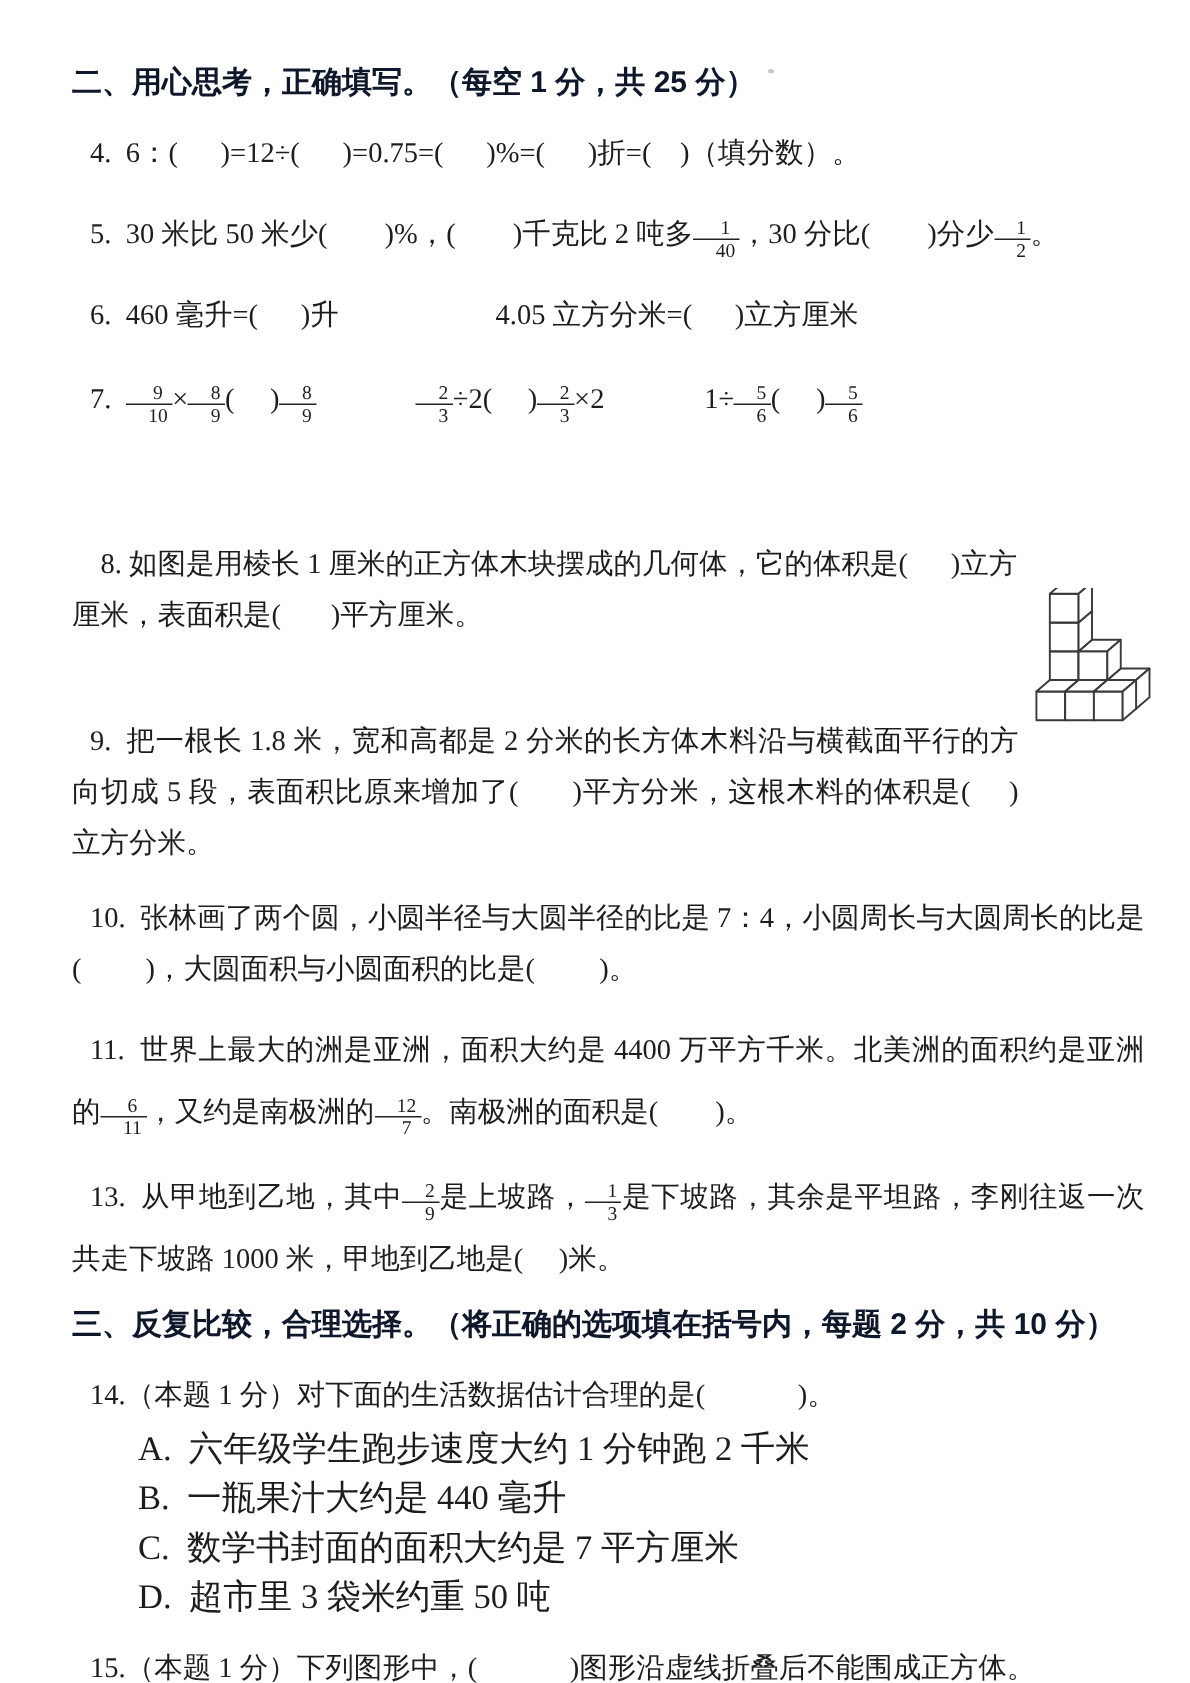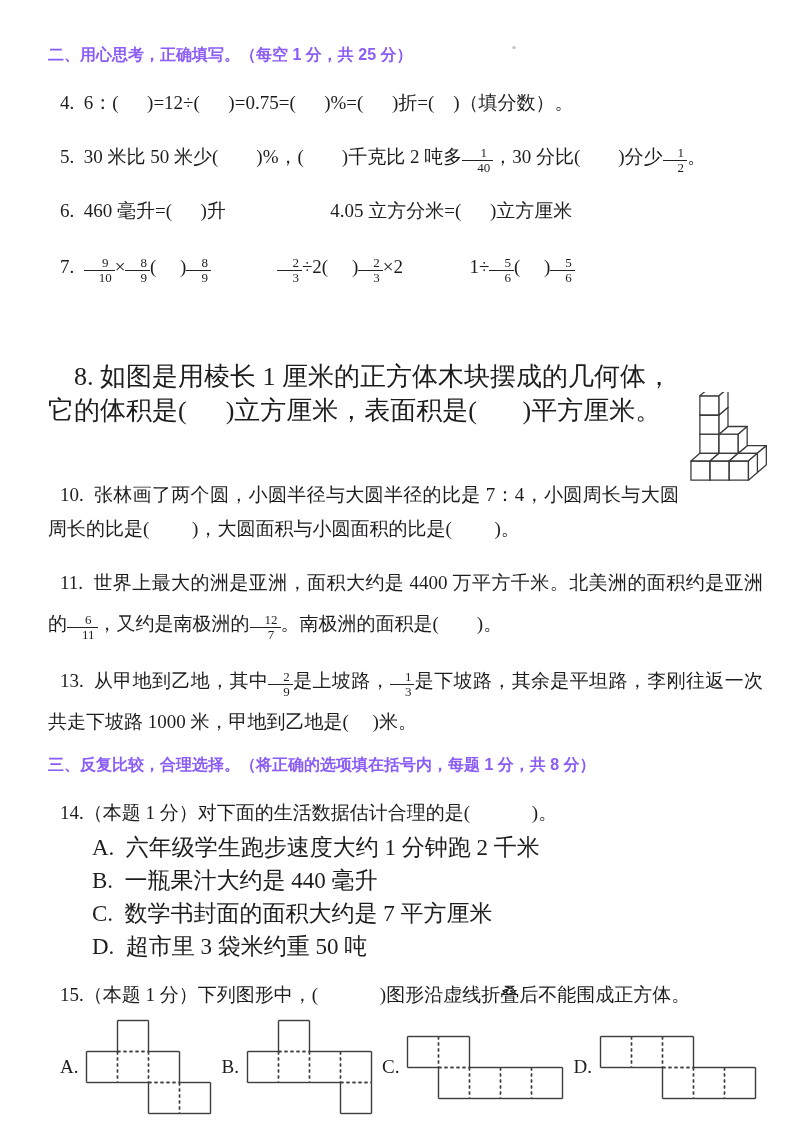--- a/index.html
+++ b/index.html
@@ -4,28 +4,28 @@
 <style>
   html,body{margin:0;padding:0;}
   body{
     width:793px;height:1122px;background:#ffffff;color:#1d1d1f;
     font-family:"Liberation Serif","DejaVu Serif",serif;overflow:hidden;
   }
   .page{box-sizing:border-box;width:793px;height:1122px;padding:40px 30px 0 48px;position:relative;background:#ffffff;}
   .dot{position:absolute;left:512px;top:46px;width:4px;height:3px;background:#9a9a9a;border-radius:50%;opacity:.55;}
   h2{
     font-family:"Liberation Sans","DejaVu Sans",sans-serif;font-weight:700;
-    font-size:16px;line-height:30px;margin:0 0 8px;white-space:pre-wrap;color:#8b5cf6;
+    font-size:20px;line-height:30px;margin:0 0 8px;white-space:pre-wrap;color:#0f172a;
   }
   .h3{margin:8px 0 8px;}
   .q{font-size:19px;line-height:34px;margin:16px 0 2px;white-space:pre-wrap;text-indent:12px;text-align:justify;}
   .fr{line-height:42px;}
   .q7{line-height:46px;}
   .fr2{line-height:41px;}
-  .q8wrap{text-indent:0;line-height:34px;font-size:26px;white-space:pre-wrap;margin:0 0 2px;}
+  .q8wrap{text-indent:0;line-height:34px;font-size:19px;white-space:pre-wrap;margin:0 0 2px;}
   .opt{font-size:23px;line-height:31px;margin:0 0 2px 44px;white-space:pre-wrap;text-indent:0;}
   .frac{display:inline-block;text-align:center;font-size:13px;line-height:1.1;vertical-align:-9px;}
   .fn{display:block;padding:0 3px;}
   .fd{display:block;border-top:1.2px solid #222;padding:0 3px;text-align:center;}
   .cubefig{float:right;width:82px;margin:-2px -6px 0 8px;}
   .cubefig svg{width:82px;height:92px;display:block;}
   .nets{display:flex;align-items:center;justify-content:space-between;margin:4px 6px 10px 12px;height:102px;}
   .net{display:flex;align-items:center;gap:7px;}
   .nlab{font-size:19px;}
 </style>
@@ -73,25 +73,26 @@
           <polygon points="18,54 33,54 40,48 25,48" fill="#ffffff" stroke="#3a3a3a" stroke-width="1" stroke-linejoin="round"></polygon>
           <polygon points="33,69 33,54 40,48 40,63" fill="#ffffff" stroke="#3a3a3a" stroke-width="1" stroke-linejoin="round"></polygon>
           <polygon points="33,69 48,69 48,54 33,54" fill="#ffffff" stroke="#3a3a3a" stroke-width="1" stroke-linejoin="round"></polygon>
           <polygon points="33,54 48,54 55,48 40,48" fill="#ffffff" stroke="#3a3a3a" stroke-width="1" stroke-linejoin="round"></polygon>
           <polygon points="48,69 48,54 55,48 55,63" fill="#ffffff" stroke="#3a3a3a" stroke-width="1" stroke-linejoin="round"></polygon>
         </svg>
     </span>
     <span>8. 如图是用棱长 1 厘米的正方体木块摆成的几何体，它的体积是(      )立方厘米，表面积是(       )平方厘米。</span>
   </div>
 
+  <p class="q">9.  把一根长 1.8 米，宽和高都是 2 分米的长方体木料沿与横截面平行的方向切成 5 段，表面积比原来增加了(       )平方分米，这根木料的体积是(     )立方分米。</p>
   <p class="q">10.  张林画了两个圆，小圆半径与大圆半径的比是 7：4，小圆周长与大圆周长的比是(         )，大圆面积与小圆面积的比是(         )。</p>
   <p class="q fr2">11.  世界上最大的洲是亚洲，面积大约是 4400 万平方千米。北美洲的面积约是亚洲的<span class="frac"><span class="fn">6</span><span class="fd">11</span></span>，又约是南极洲的<span class="frac"><span class="fn">12</span><span class="fd">7</span></span>。南极洲的面积是(        )。</p>
   <p class="q fr2">13.  从甲地到乙地，其中<span class="frac"><span class="fn">2</span><span class="fd">9</span></span>是上坡路，<span class="frac"><span class="fn">1</span><span class="fd">3</span></span>是下坡路，其余是平坦路，李刚往返一次共走下坡路 1000 米，甲地到乙地是(     )米。</p>
 
-  <h2 class="h3">三、反复比较，合理选择。（将正确的选项填在括号内，每题 1 分，共 8 分）</h2>
+  <h2 class="h3">三、反复比较，合理选择。（将正确的选项填在括号内，每题 2 分，共 10 分）</h2>
 
   <p class="q">14.（本题 1 分）对下面的生活数据估计合理的是(             )。</p>
   <p class="opt">A.  六年级学生跑步速度大约 1 分钟跑 2 千米</p>
   <p class="opt">B.  一瓶果汁大约是 440 毫升</p>
   <p class="opt">C.  数学书封面的面积大约是 7 平方厘米</p>
   <p class="opt">D.  超市里 3 袋米约重 50 吨</p>
 
   <p class="q">15.（本题 1 分）下列图形中，(             )图形沿虚线折叠后不能围成正方体。</p>
 
   <div class="nets">

